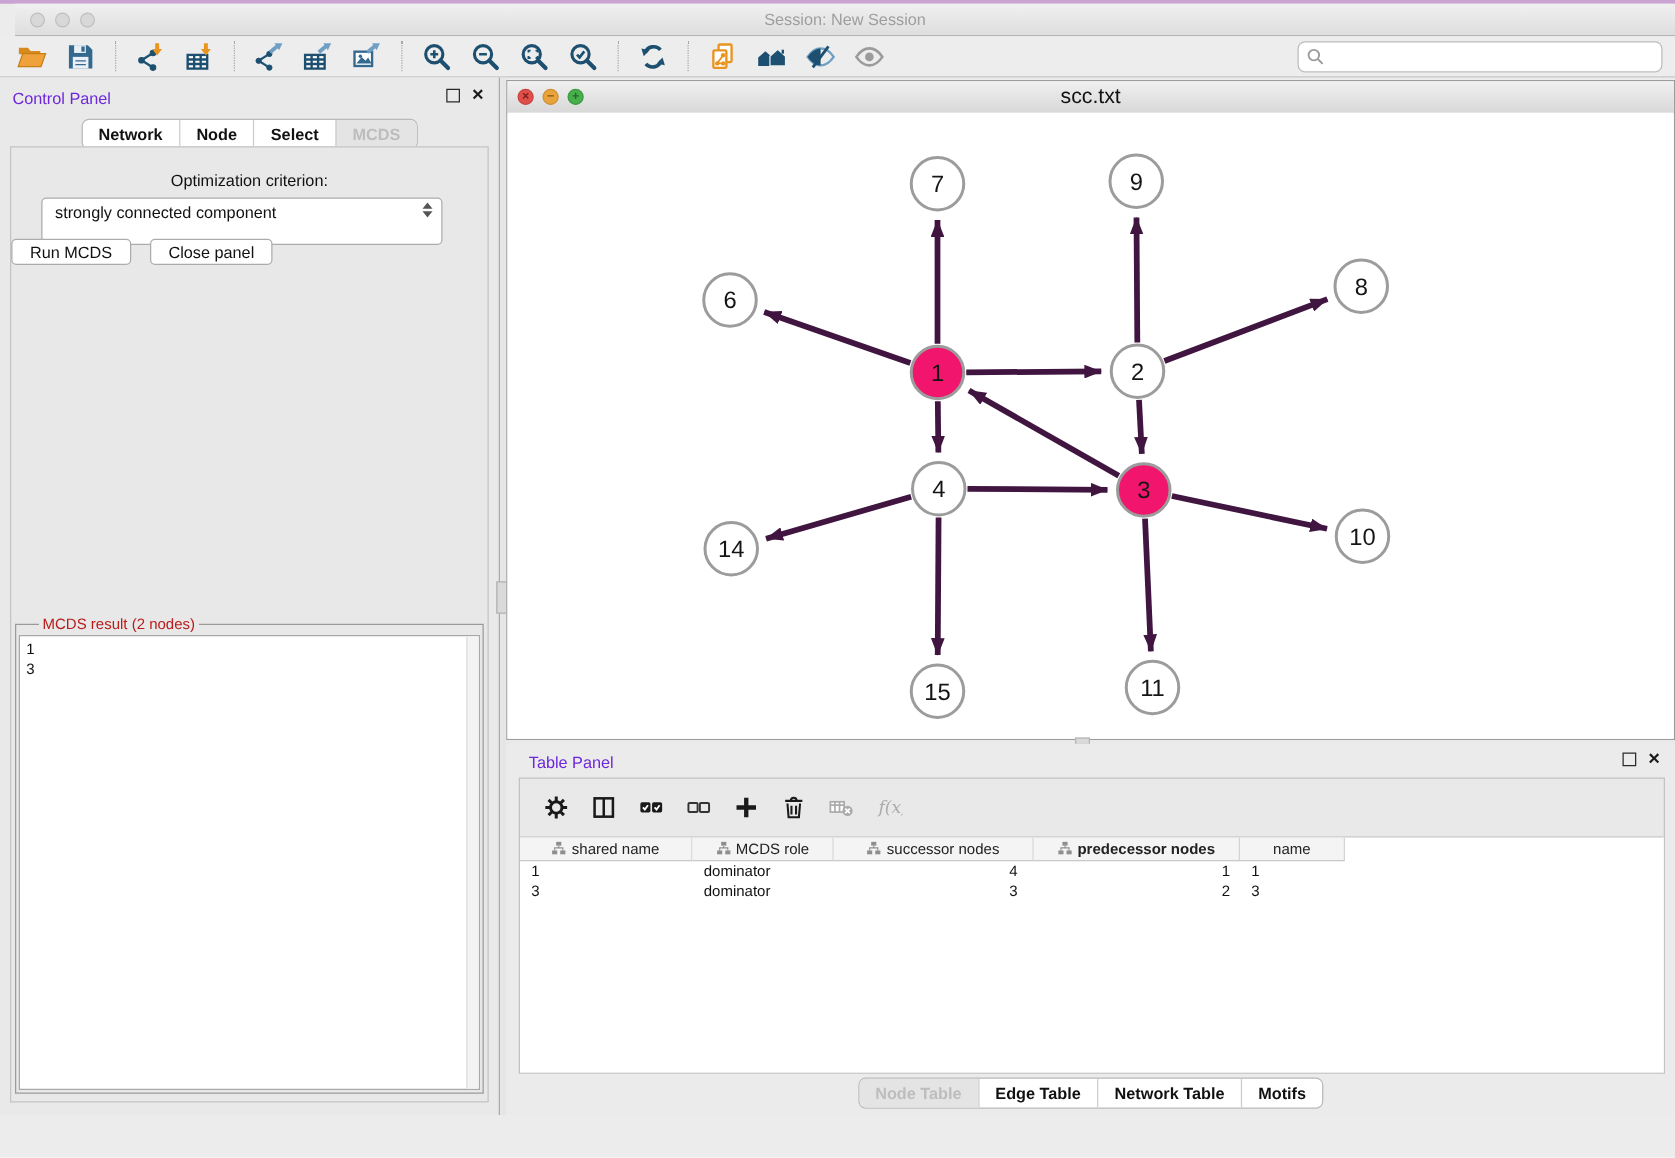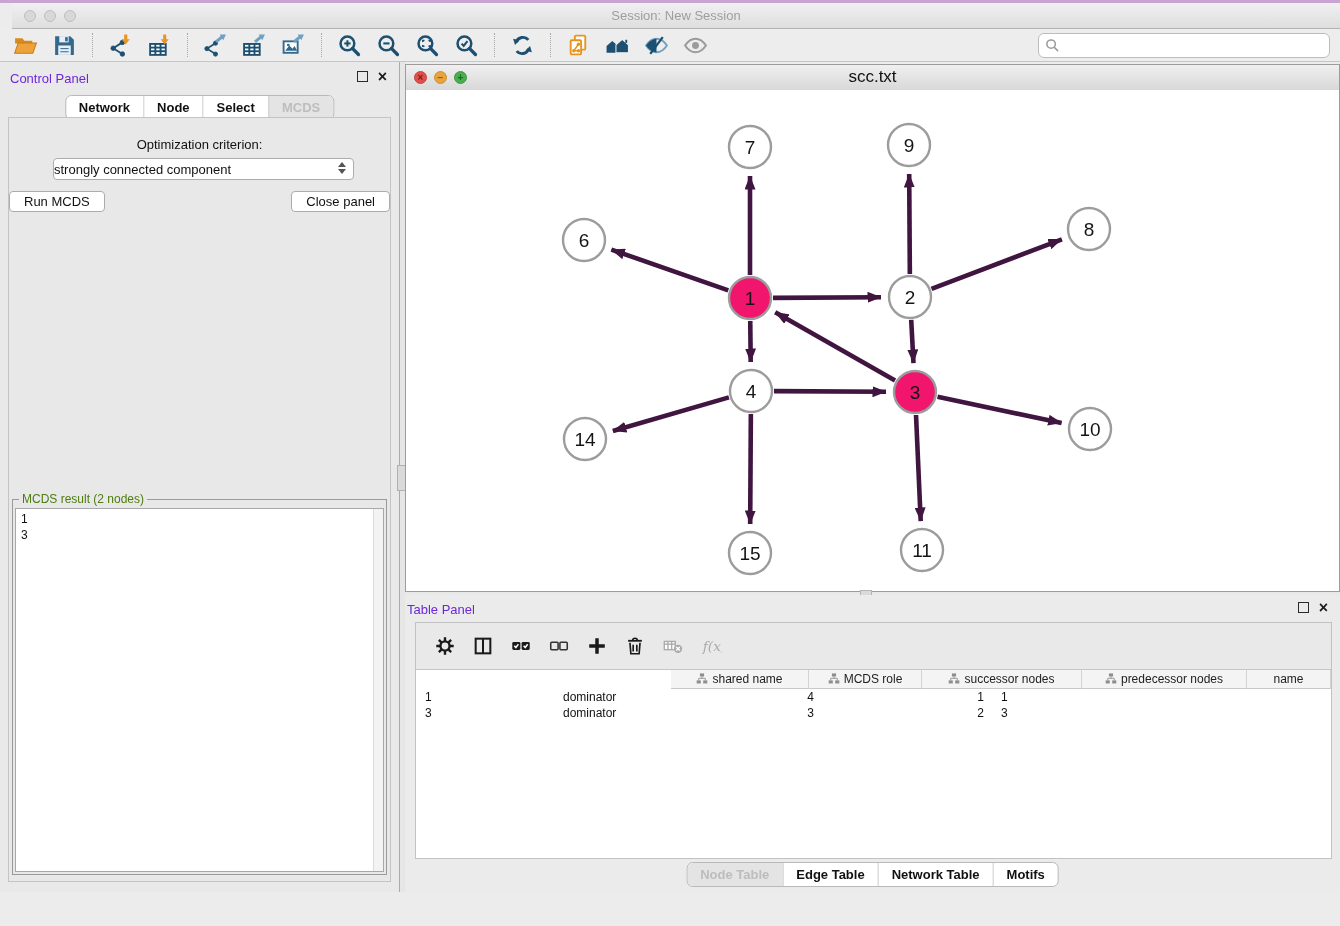--- a/index.html
+++ b/index.html
@@ -28,56 +28,56 @@
   .control-panel{position:absolute;left:0;top:62px;width:400px;height:830px;background:#E9E9E9;border-right:1px solid #ABABAB;box-sizing:border-box;}
   .cp-header{position:absolute;left:10px;top:9px;}
   .cp-ctrl{position:absolute;right:12px;top:9px;}
   .tab-group{display:flex;background:#fff;border:1px solid #B9B9B9;border-radius:6px;overflow:hidden;}
   .tab-item{padding:4px 13px;font-size:13px;font-weight:600;color:#111;white-space:nowrap;}
   .tab-item + .tab-item{border-left:1px solid #CDCDCD;}
   .tab-item.active{background:#E4E4E4;color:#BDBDBD;}
   .cp-tabs{position:absolute;top:33px;left:50%;transform:translateX(-50%);}
   .cp-body{position:absolute;left:8px;right:8px;top:55px;bottom:10px;background:#E8E8E8;border:1px solid #C4C4C4;}
   .opt-label{position:absolute;top:19px;width:100%;text-align:center;font-size:13px;color:#111;}
-  .opt-select{position:absolute;left:44px;right:36px;top:40px;height:22px;background:#fff;border:1px solid #ACACAC;border-radius:4px;font-size:13px;line-height:22px;box-sizing:border-box;color:#111;}
+  .opt-select{position:absolute;left:24px;right:36px;top:40px;height:38px;background:#fff;border:1px solid #ACACAC;border-radius:4px;font-size:13px;line-height:22px;padding-left:10px;box-sizing:border-box;color:#111;}
   .sel-arrows{position:absolute;right:7px;top:3px;display:flex;flex-direction:column;gap:2px;}
   .sel-arrows i{display:block;width:0;height:0;border-left:4px solid transparent;border-right:4px solid transparent;}
   .sel-arrows i.up{border-bottom:5px solid #555;}
   .sel-arrows i.dn{border-top:5px solid #555;}
-  .btn-row{position:absolute;top:73px;width:100%;display:flex;justify-content:space-between;gap:15px;}
+  .btn-row{position:absolute;top:73px;width:100%;display:flex;justify-content:flex-start;gap:15px;}
   .btn{height:21px;line-height:19px;padding:0 14px;background:#fff;border:1px solid #ACACAC;border-radius:4px;font-size:13px;color:#111;box-sizing:border-box;}
   .mcds-fieldset{position:absolute;left:3px;right:3px;top:374px;bottom:6px;border:1px solid #9A9A9A;margin:0;padding:2px;}
-  .mcds-fieldset legend{font-size:12px;color:#4d7c0f;padding:0 3px;margin-left:4px;}
+  .mcds-fieldset legend{font-size:12px;color:#b91c1c;padding:0 3px;margin-left:16px;}
   .result-area{width:100%;height:100%;background:#fff;border:1px solid #A8A8A8;box-sizing:border-box;position:relative;font-size:12px;line-height:16px;padding:2px 12px 2px 5px;color:#111;overflow:hidden;}
   .result-scroll{position:absolute;right:0;top:0;bottom:0;width:9px;background:#F3F3F3;border-left:1px solid #DCDCDC;}
   
   .v-divider{position:absolute;left:400px;top:62px;width:5px;height:830px;background:#E6E6E6;}
   .v-handle{position:absolute;left:-3px;top:403px;width:9px;height:26px;background:#DADADA;border:1px solid #B0B0B0;box-sizing:border-box;}
   .h-divider{position:absolute;left:405px;right:0;top:592px;height:3px;background:#E9E9E9;}
   .h-handle{position:absolute;left:455px;top:-2px;width:12px;height:6px;background:#DADADA;border:1px solid #B5B5B5;box-sizing:border-box;}
   
   .network-window{position:absolute;left:405px;top:64px;width:935px;height:528px;background:#fff;border:1px solid #9C9C9C;box-sizing:border-box;}
   .nw-titlebar{position:relative;height:25px;background:linear-gradient(#F0F0F0,#D8D8D8);border-bottom:1px solid #A8A8A8;}
   .nw-title{text-align:center;line-height:24px;font-size:17px;color:#111;}
   .nw-lights{position:absolute;left:8px;top:6px;display:flex;gap:7px;}
   .nw-light{width:13px;height:13px;border-radius:50%;font-size:10px;font-weight:bold;text-align:center;line-height:12px;box-sizing:border-box;}
   .nw-red{background:#E0504B;border:1px solid #C8433F;color:#7E1D1A;}
   .nw-yellow{background:#E9A33D;border:1px solid #CE8F2F;color:#8A5D12;}
   .nw-green{background:#49AE4E;border:1px solid #3C9A41;color:#1F6B24;}
   .nw-canvas{position:absolute;left:0;right:0;top:25px;bottom:0;background:#fff;}
   
   .table-panel{position:absolute;left:405px;top:595px;right:0;height:297px;background:#EBEBEB;}
-  .tp-header{position:absolute;left:2px;top:7px;}
+  .tp-header{position:absolute;left:18px;top:7px;}
   .tp-ctrl{position:absolute;right:12px;top:7px;}
   .tp-inner{position:absolute;left:10px;right:8px;top:27px;height:237px;border:1px solid #C2C2C2;background:#E9E9E9;box-sizing:border-box;}
   .tp-toolbar{height:45px;display:flex;align-items:center;padding-left:10px;}
   .tt-btn{width:30px;height:30px;display:flex;align-items:center;justify-content:center;margin:0 4px;}
   .tt-btn svg{width:22px;height:22px;}
   .tp-table{position:absolute;left:0;right:0;top:46px;bottom:0;background:#fff;border-top:1px solid #C6C6C6;overflow:hidden;}
-  .thead{display:flex;height:19px;justify-content:flex-end;}
+  .thead{display:flex;height:19px;}
   .th{box-sizing:border-box;background:#F4F4F4;border-right:1px solid #D3D3D3;border-bottom:1px solid #C9C9C9;display:flex;align-items:center;justify-content:center;gap:4px;font-size:12px;color:#222;}
   .th svg{width:12px;height:12px;flex:none;}
   .trow{display:flex;height:16px;align-items:center;}
   .td{box-sizing:border-box;font-size:12px;color:#111;overflow:hidden;white-space:nowrap;}
   .tp-tabs{position:absolute;bottom:5px;left:50%;transform:translateX(-50%);}
   
   .statusbar{position:absolute;left:0;right:0;bottom:0;height:34px;background:#E9E9E9;border-top:1px solid #C3C3C3;}
   .sb-left-btn{position:absolute;left:10px;top:5px;width:30px;height:24px;background:#FDFDFD;border:1px solid #ADADAD;border-radius:3px;display:flex;align-items:center;justify-content:center;box-sizing:border-box;}
   .sb-left-btn svg{width:17px;height:17px;}
   .memory-btn{position:absolute;right:8px;top:5px;height:24px;padding:0 10px 0 8px;display:flex;align-items:center;gap:6px;background:#FDFDFD;border:1px solid #ADADAD;border-radius:3px;font-size:12px;color:#111;box-sizing:border-box;}
@@ -503,21 +503,21 @@
               <svg viewBox="0 0 14 14">
                 <g fill="#8E8E8E">
                   <rect x="4.6" y="0.5" width="4.8" height="3.6"></rect>
                   <rect x="0.8" y="8.6" width="4.8" height="3.6"></rect>
                   <rect x="8.4" y="8.6" width="4.8" height="3.6"></rect>
                 </g>
                 <path d="M7 4.1v2.1M3.2 8.6V6.2h7.6v2.4" stroke="#8E8E8E" fill="none"></path>
               </svg>
               <span>successor nodes</span>
             </div>
-            <div class="th" style="width: 165px;">
+            <div class="th" style="width: 165px; font-weight: bold;">
               <svg viewBox="0 0 14 14">
                 <g fill="#8E8E8E">
                   <rect x="4.6" y="0.5" width="4.8" height="3.6"></rect>
                   <rect x="0.8" y="8.6" width="4.8" height="3.6"></rect>
                   <rect x="8.4" y="8.6" width="4.8" height="3.6"></rect>
                 </g>
                 <path d="M7 4.1v2.1M3.2 8.6V6.2h7.6v2.4" stroke="#8E8E8E" fill="none"></path>
               </svg>
               <span>predecessor nodes</span>
             </div>

